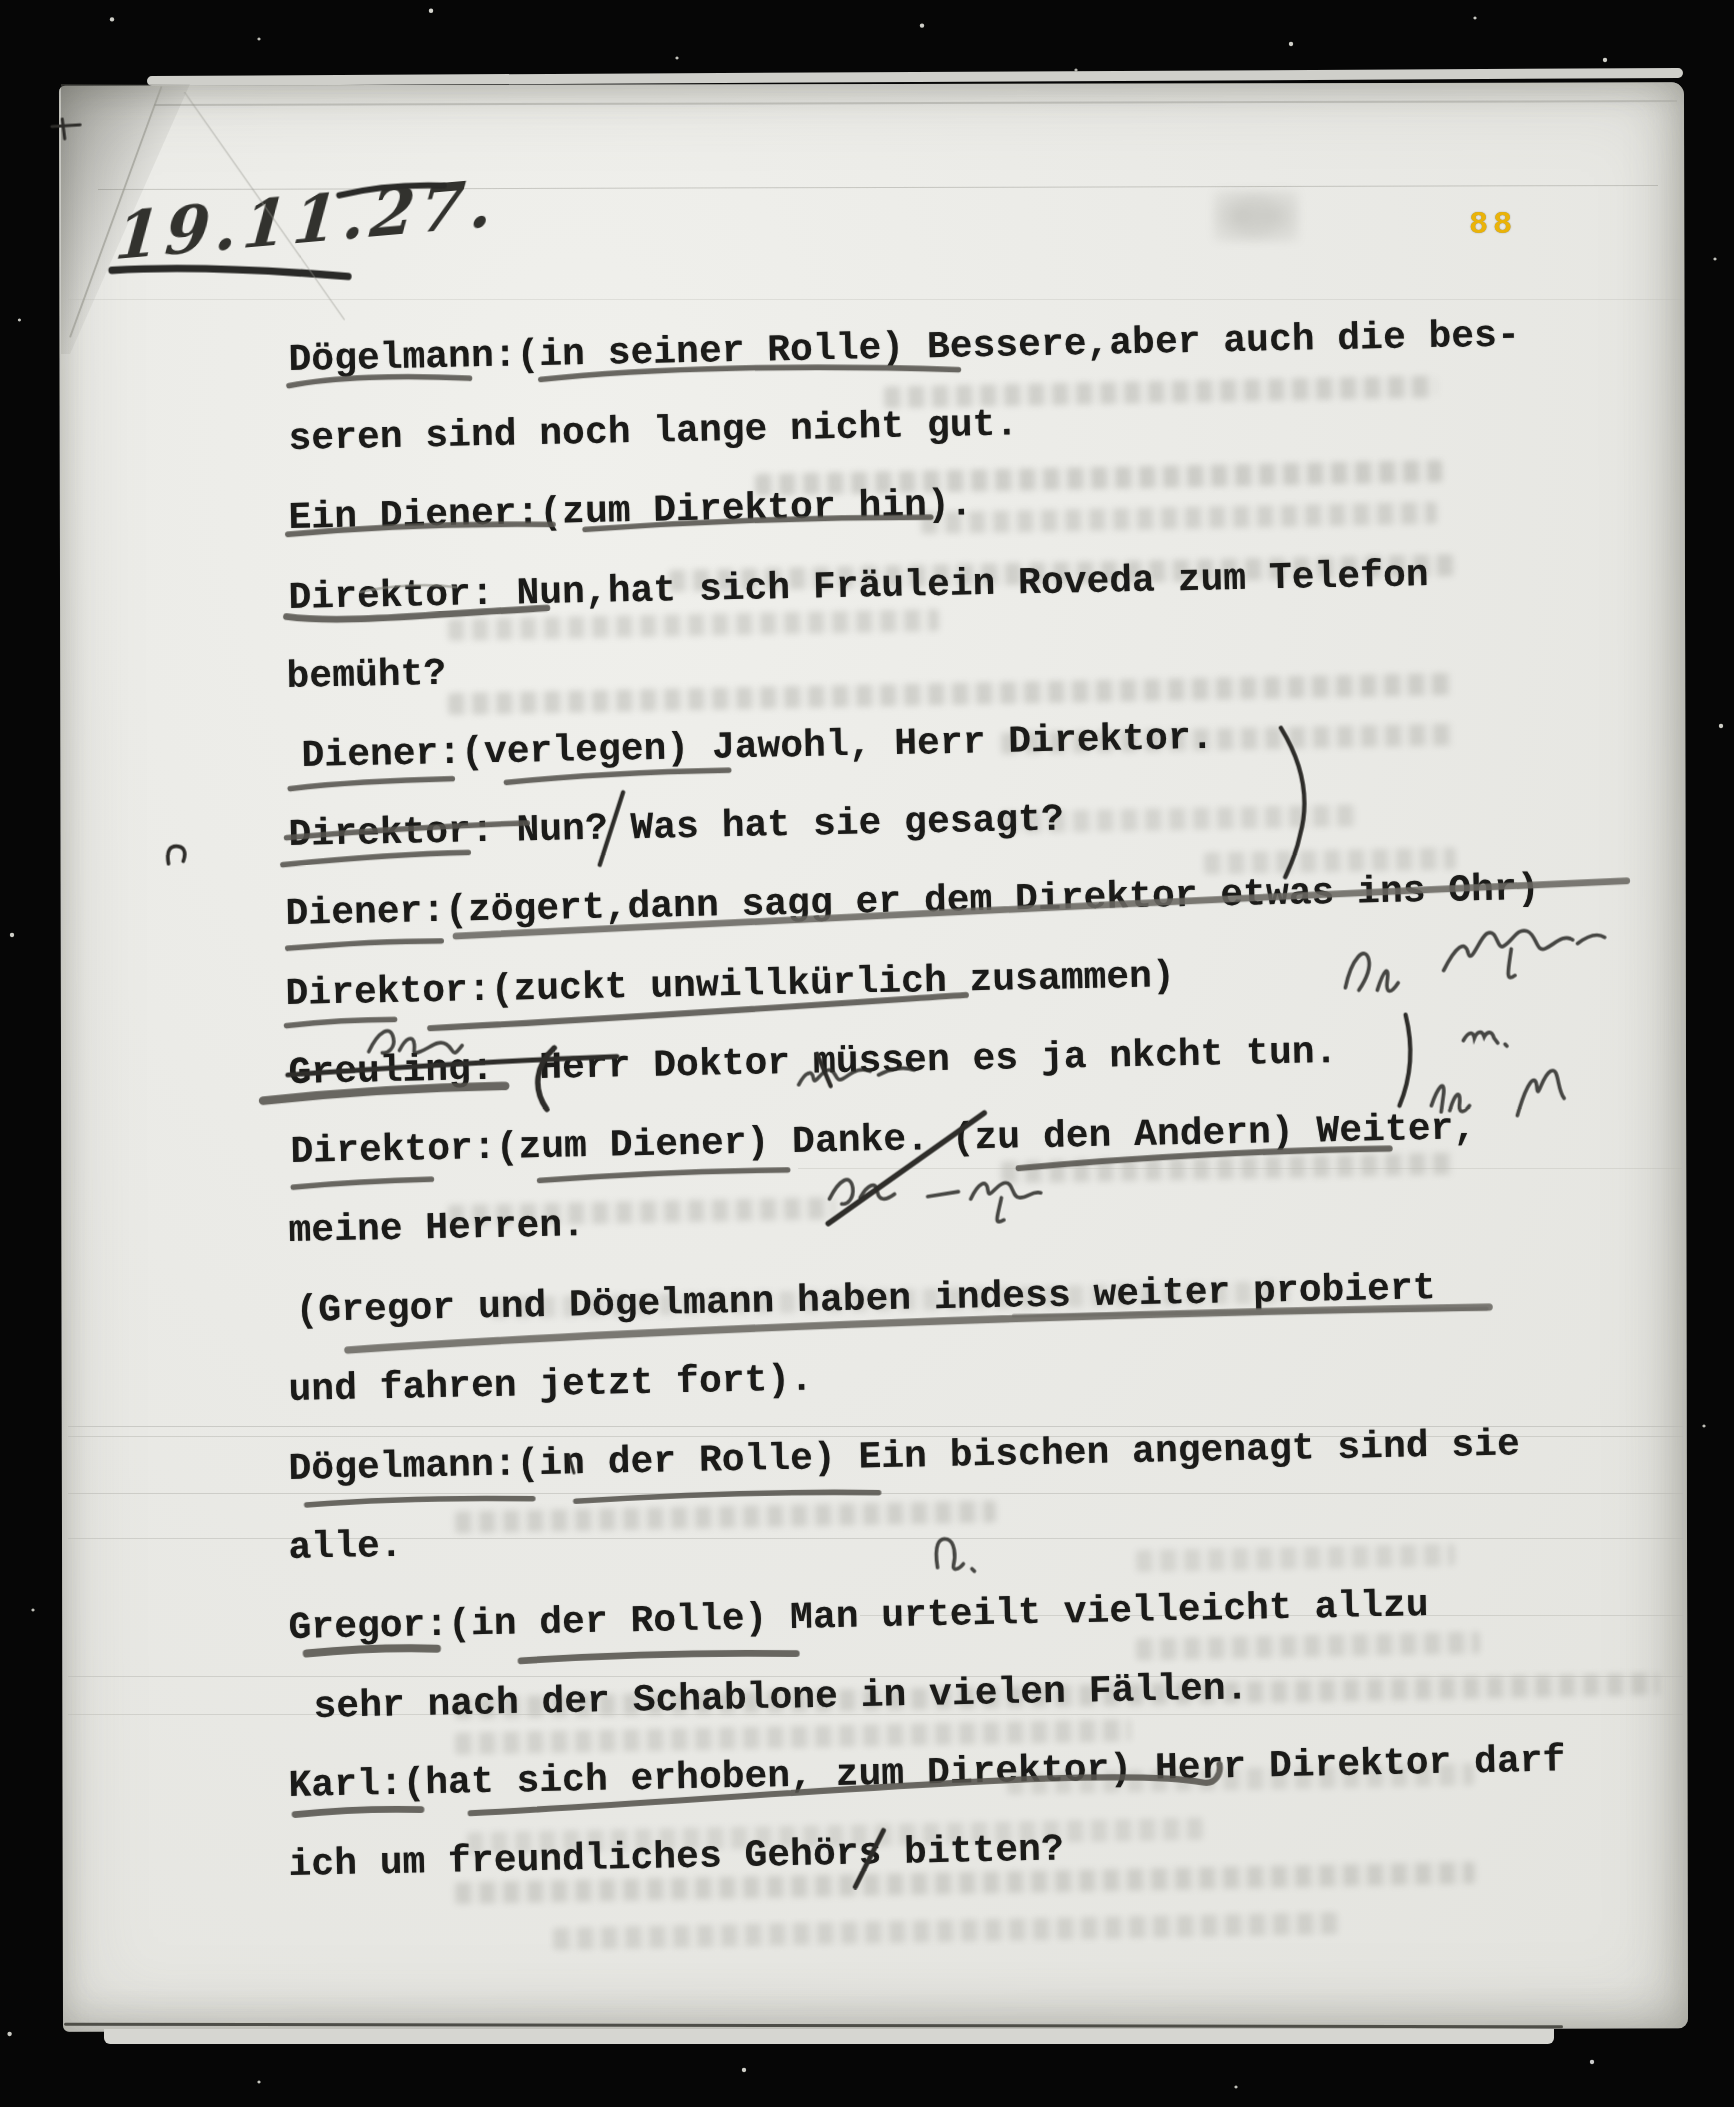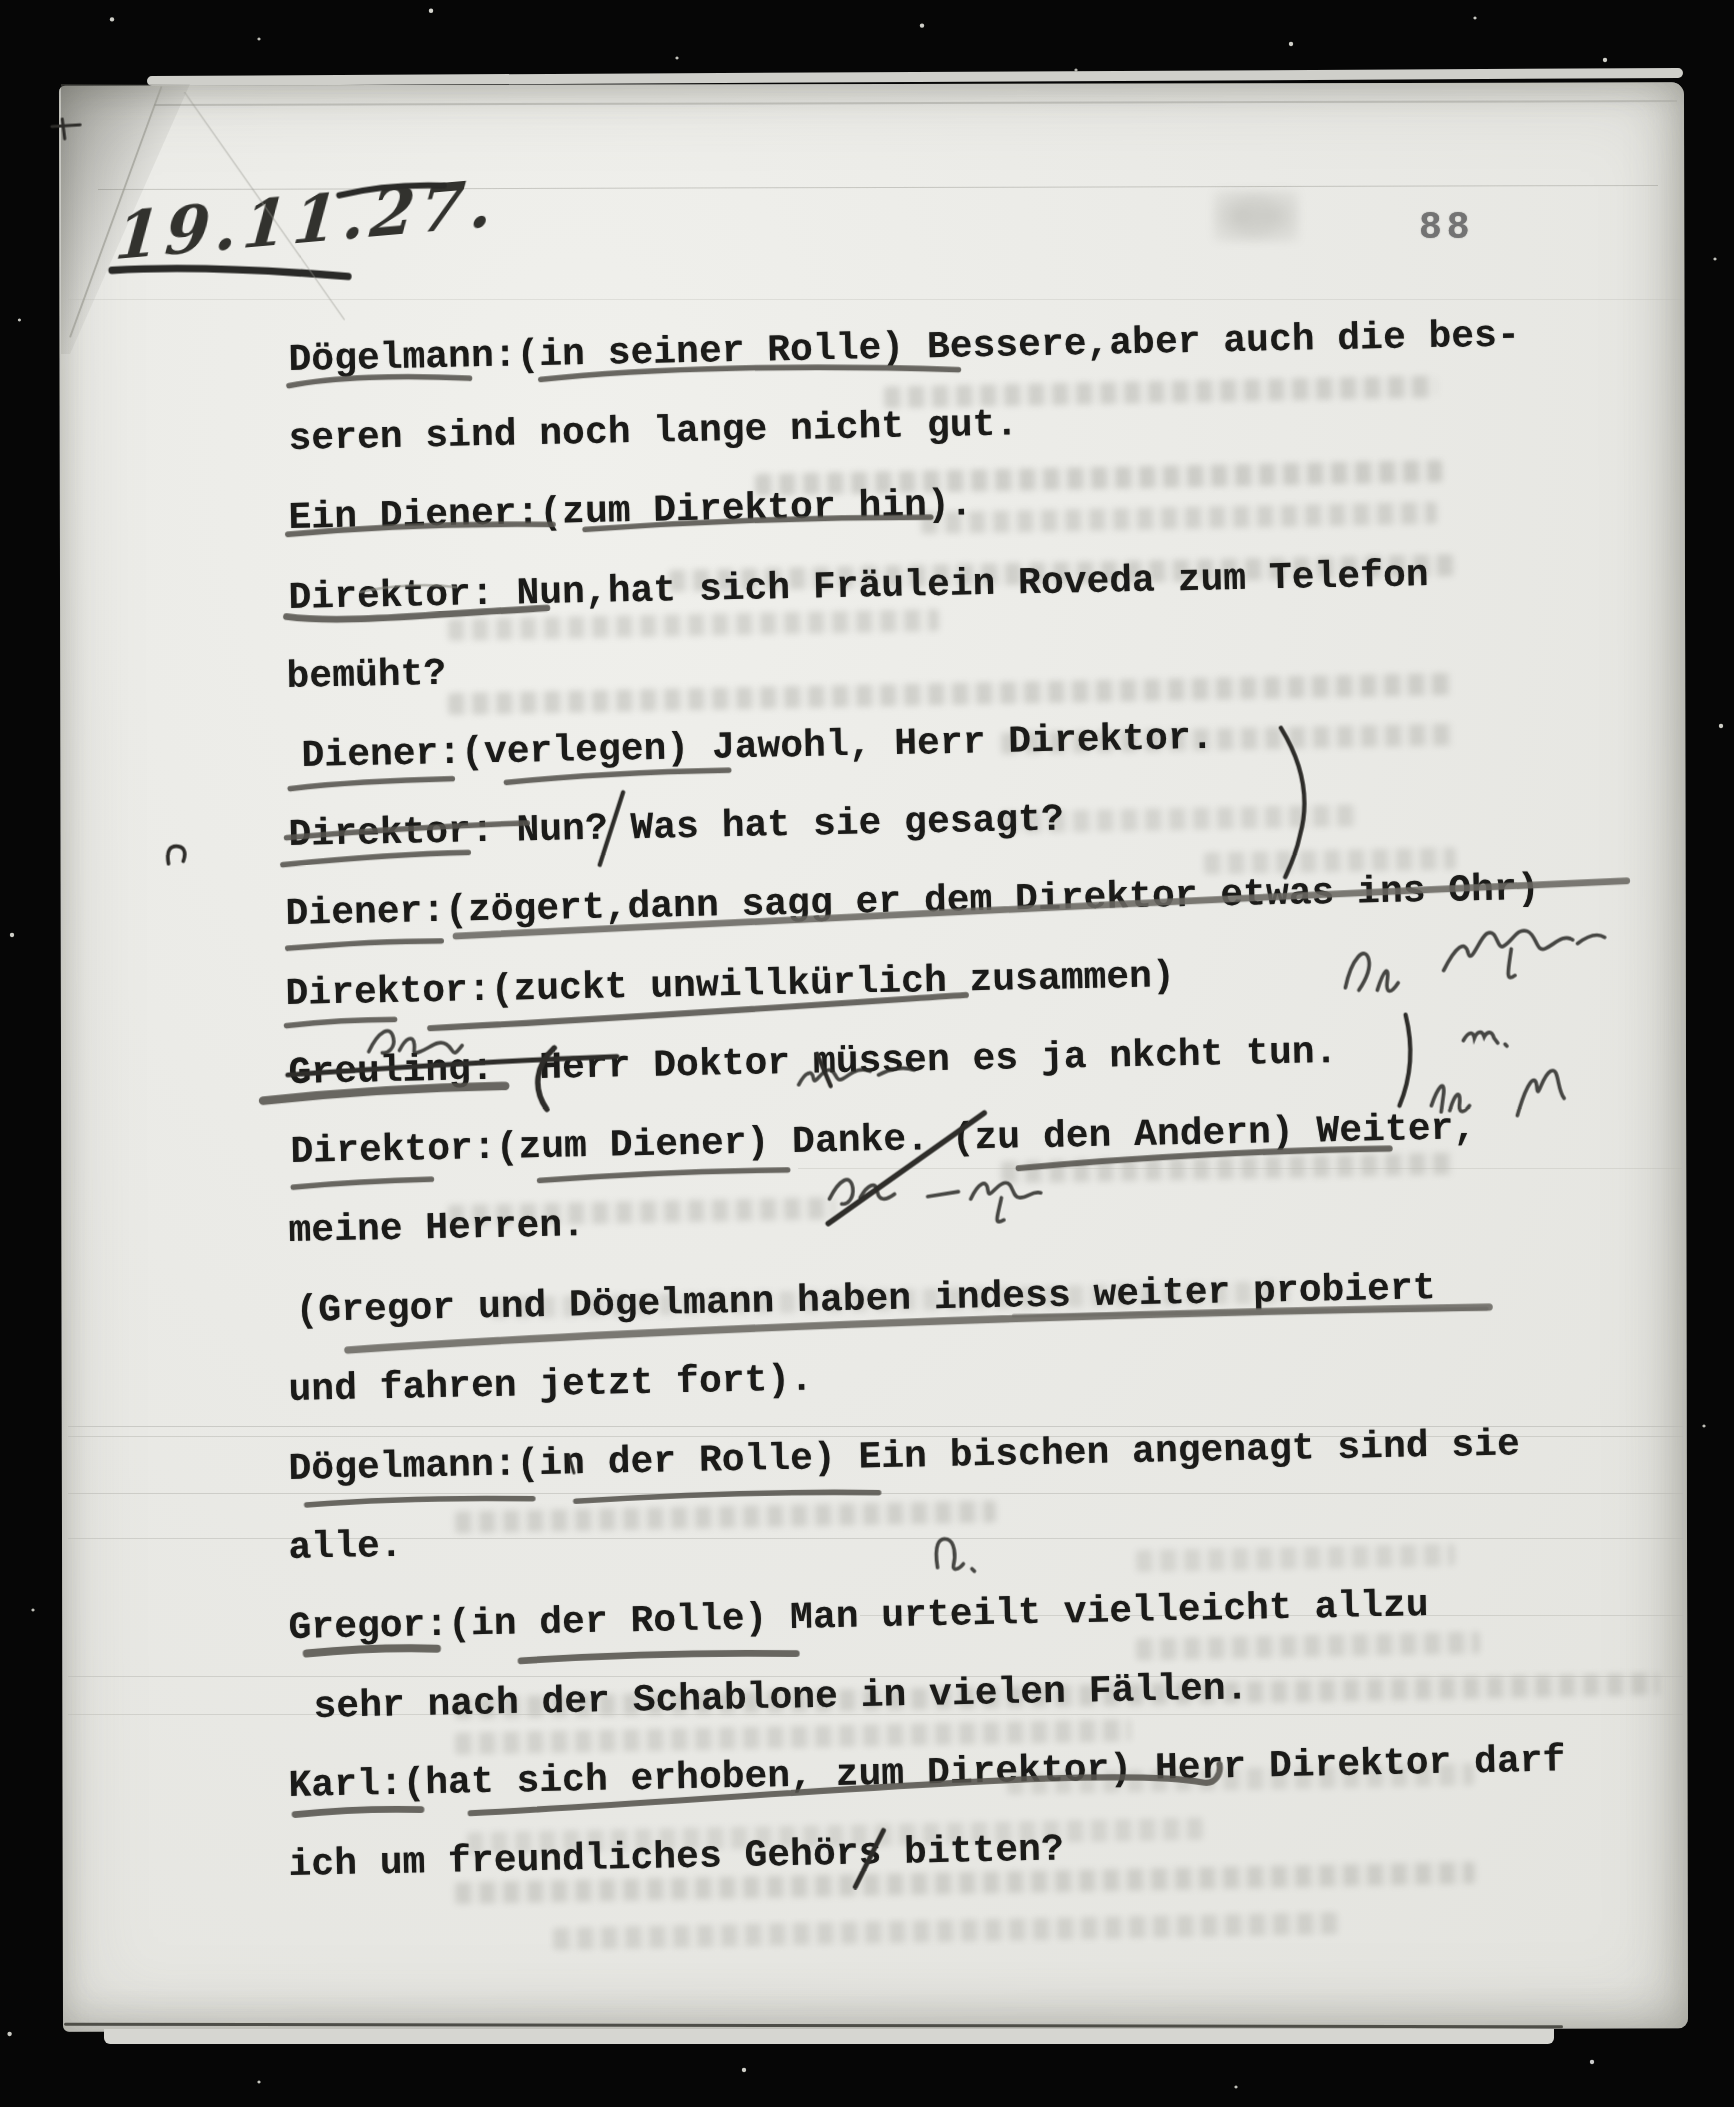--- a/index.html
+++ b/index.html
@@ -20,22 +20,22 @@
   .top-inner-line{position:absolute;left:154px;top:102px;width:1523px;height:1.8px;background:#aaaaa4;opacity:.65;transform:rotate(-0.15deg);}
   .top-faint-line{position:absolute;left:98px;top:187px;width:1560px;height:1.2px;background:rgba(140,140,132,.4);transform:rotate(-0.15deg);}
   .corner-fold{position:absolute;left:61px;top:84px;width:129px;height:270px;
     background:linear-gradient(115deg, rgba(85,85,78,.5), rgba(85,85,78,0) 62%);
     clip-path:polygon(0 0,100% 0,7% 100%,0 100%);}
   .bottom-edge-dark{position:absolute;left:64px;top:2024px;width:1499px;height:3.1px;background:#4e4e48;transform:rotate(0.1deg);border-radius:1.8px;}
   .bottom-sheet-strip{position:absolute;left:104px;top:2029px;width:1450px;height:14.7px;background:#d6d6d1;border-radius:0 0 6.1px 6.1px;}
   .tline{position:absolute;font-family:"Liberation Mono",monospace;font-weight:700;font-size:38px;line-height:43px;
     color:#1b1b19;white-space:pre;transform:rotate(-1.15deg);transform-origin:left bottom;
     text-shadow:0 0 1.2px rgba(25,25,20,.42);}
-  .page-number{position:absolute;left:1419px;top:206px;font-family:"Liberation Mono",monospace;font-weight:700;
-    font-size:38px;color:#737373;letter-spacing:4.9px;text-shadow:0 0 1.2px rgba(20,20,16,.5);}
+  .page-number{position:absolute;left:1469px;top:206px;font-family:"Liberation Mono",monospace;font-weight:700;
+    font-size:32px;color:#eab308;letter-spacing:4.9px;text-shadow:0 0 1.2px rgba(20,20,16,.5);}
   .ghost-number{position:absolute;left:1213px;top:190px;width:86px;height:52px;opacity:.5;filter:blur(4.3px);
     background:radial-gradient(circle at 30% 50%, rgba(118,118,110,.55), transparent 62%),
                radial-gradient(circle at 72% 50%, rgba(118,118,110,.5), transparent 62%);}
   .hand-date{position:absolute;left:115px;top:182px;font-family:"DejaVu Serif",serif;font-style:italic;font-weight:700;
     font-size:64px;color:#32322e;letter-spacing:5.5px;transform:rotate(-5deg) skewX(-10deg);filter:blur(0.4px);}
   .ghost{position:absolute;height:22px;border-radius:3.7px;transform:rotate(-1.15deg);filter:blur(3.1px);
     background:repeating-linear-gradient(90deg, rgba(108,108,100,.4) 0 14.7px, rgba(108,108,100,.14) 14.7px 19px, transparent 19px 24px);}
   .crease{position:absolute;height:1.2px;background:#b6b6b0;}
   svg.marks{position:absolute;left:0;top:0;pointer-events:none;}
 </style>

